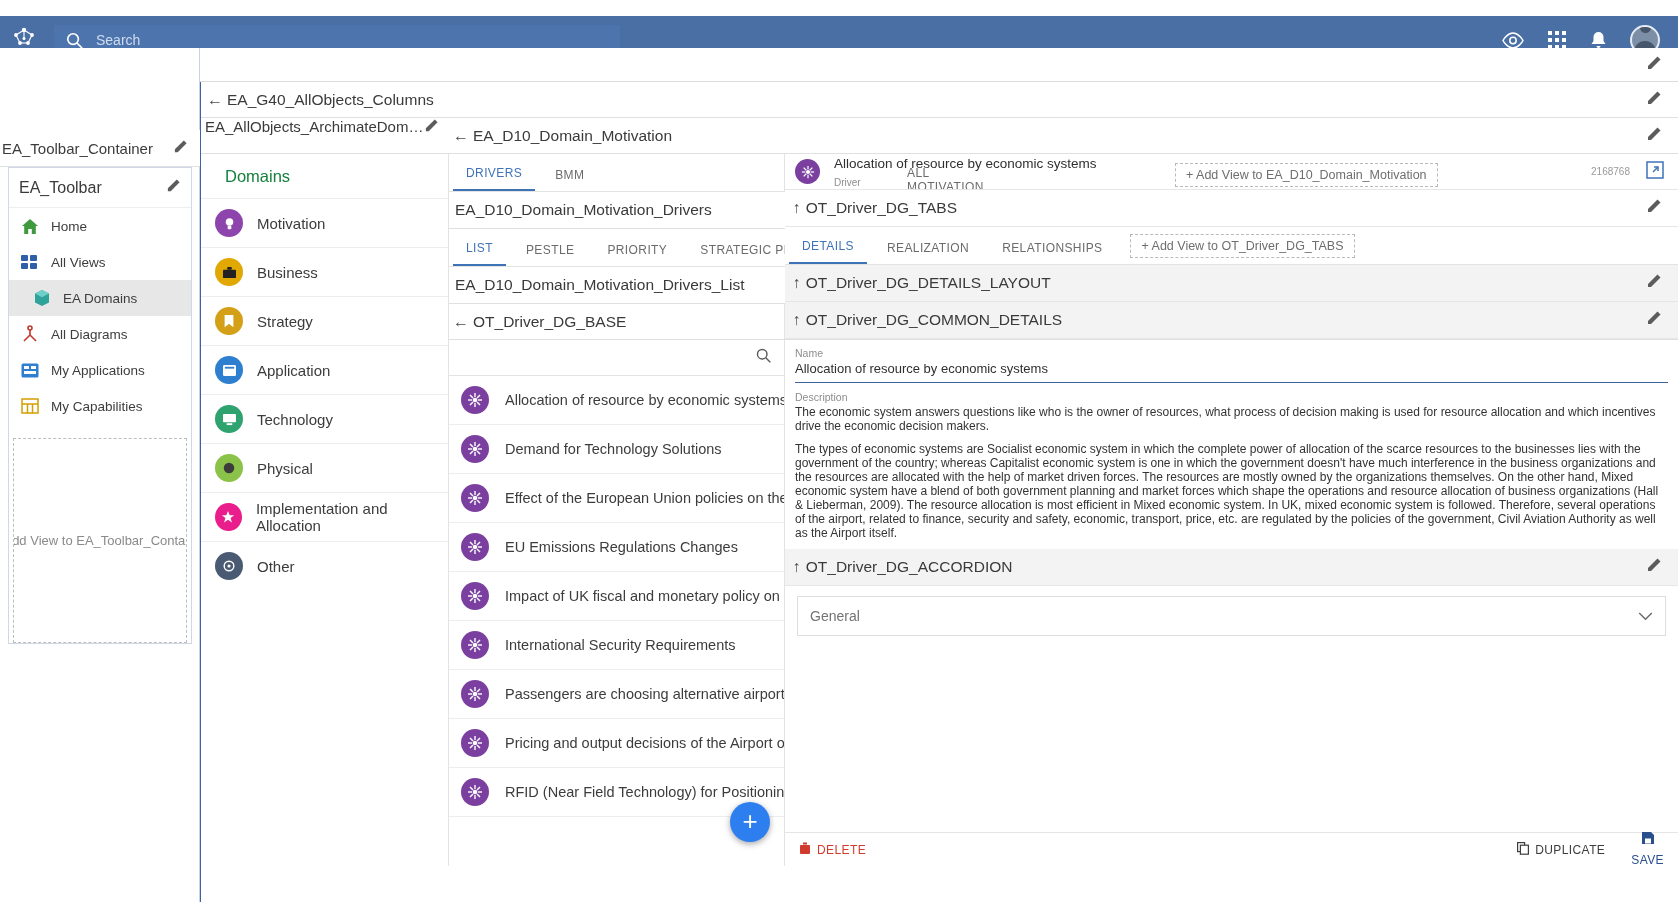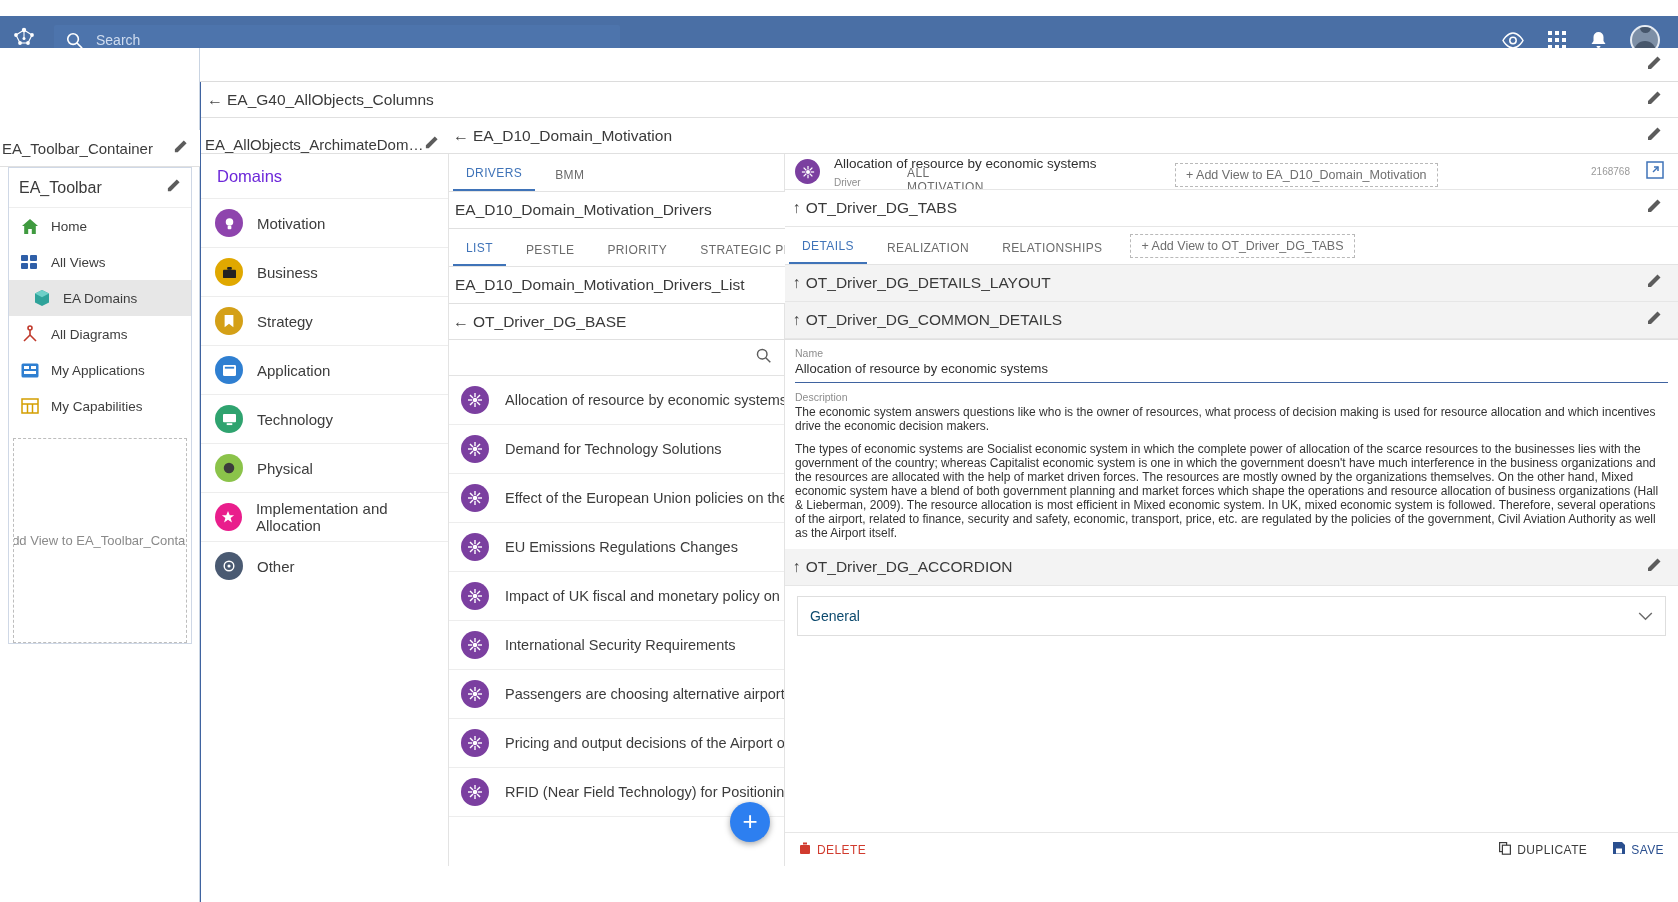--- a/index.html
+++ b/index.html
@@ -103,37 +103,37 @@
     position: relative; display: flex; align-items: center;
     padding-left: 6px; font-size: 15.5px; color: #3a3a3a;
     border-bottom: 1px solid #e0e0e0; background: #fff;
   }
   .bar .pencil { position: absolute; right: 16px; }
   .back-arrow { margin-right: 4px; color: #4a4a4a; font-size: 16px; }
 
   .g40bar { height: 36px; }
   .splitrow { display: flex; height: 36px; border-bottom: 1px solid #e0e0e0; }
   .splitrow .left {
-    width: 248px; display: flex; align-items: flex-end; position: relative;
+    width: 248px; display: flex; align-items: flex-start; position: relative;
     font-size: 15px; color: #3a3a3a; padding-left: 4px; border-right: 0;
     white-space: nowrap; overflow: hidden;
   }
   .splitrow .left .pencil { position: absolute; right: 10px; }
   .splitrow .right {
     flex: 1; display: flex; align-items: center; position: relative;
     font-size: 15.5px; color: #3a3a3a; padding-left: 4px;
   }
   .splitrow .right .pencil { position: absolute; right: 16px; }
 
   
   .content-split { display: flex; height: 712px; }
   .domains-col { width: 248px; border-right: 1px solid #e3e3e3; background: #fff; }
   .domains-title {
-    height: 44px; display: flex; align-items: center; padding-left: 16px;
-    font-size: 16.5px; color: #6d28d9;
+    height: 44px; display: flex; align-items: center; padding-left: 24px;
+    font-size: 16.5px; color: #15803d;
   }
   .domain-row {
     height: 49px; display: flex; align-items: center; padding-left: 14px;
     border-top: 1px solid #ededed; font-size: 15px; color: #3c3c3c; cursor: pointer;
   }
   .domain-ico {
     width: 28px; height: 28px; border-radius: 50%; margin-right: 14px;
     display:flex; align-items:center; justify-content:center; font-size: 14px; color: #fff;
   }
 
@@ -195,32 +195,32 @@
   .sec-bar .pencil { position: absolute; right: 16px; }
   .up-arrow { margin-right: 5px; color: #4a4a4a; }
 
   .field-label { font-size: 10.5px; color: #8d8d8d; margin: 8px 0 2px 10px; }
   .field-value { font-size: 13px; color: #2f2f2f; margin-left: 10px; }
   .field-underline { border-bottom: 1px solid #3f63a0; margin: 6px 10px 0 10px; }
   .desc-p { font-size: 12px; color: #333; line-height: 14px; margin: 0 14px 9px 10px; text-align: left; }
 
   .accordion-row {
     margin: 10px 12px 0 12px; height: 40px; border: 1px solid #dedede;
-    display: flex; align-items: center; padding: 0 12px; font-size: 14px; color: #0c4a6e;
+    display: flex; align-items: center; padding: 0 12px; font-size: 14px; color: #737373;
     justify-content: space-between; cursor: pointer;
   }
   .footer {
     position: absolute; bottom: 0; left: 0; right: 0; height: 34px;
     display: flex; align-items: center; padding: 0 14px; background: #fff;
     border-top: 1px solid #e6e6e6;
   }
   .btn-txt { font-size: 12px; letter-spacing: .4px; display: flex; align-items: center; gap: 6px; cursor: pointer; }
   .btn-del { color: #d13b2e; }
   .btn-dup, .btn-save { color: #3c3c3c; }
-  .btn-save { color: #2a4f8f; }
+  .btn-save { color: #2a4f8f; flex-direction: column; }
   .footer .right-btns { margin-left: auto; display: flex; gap: 26px; align-items: center; }
 </style>
 </head>
 <body>
 
 <div id="app">
 
   <div class="topbar">
     <div class="brand">
       <svg width="26" height="22" viewBox="0 0 26 22">

